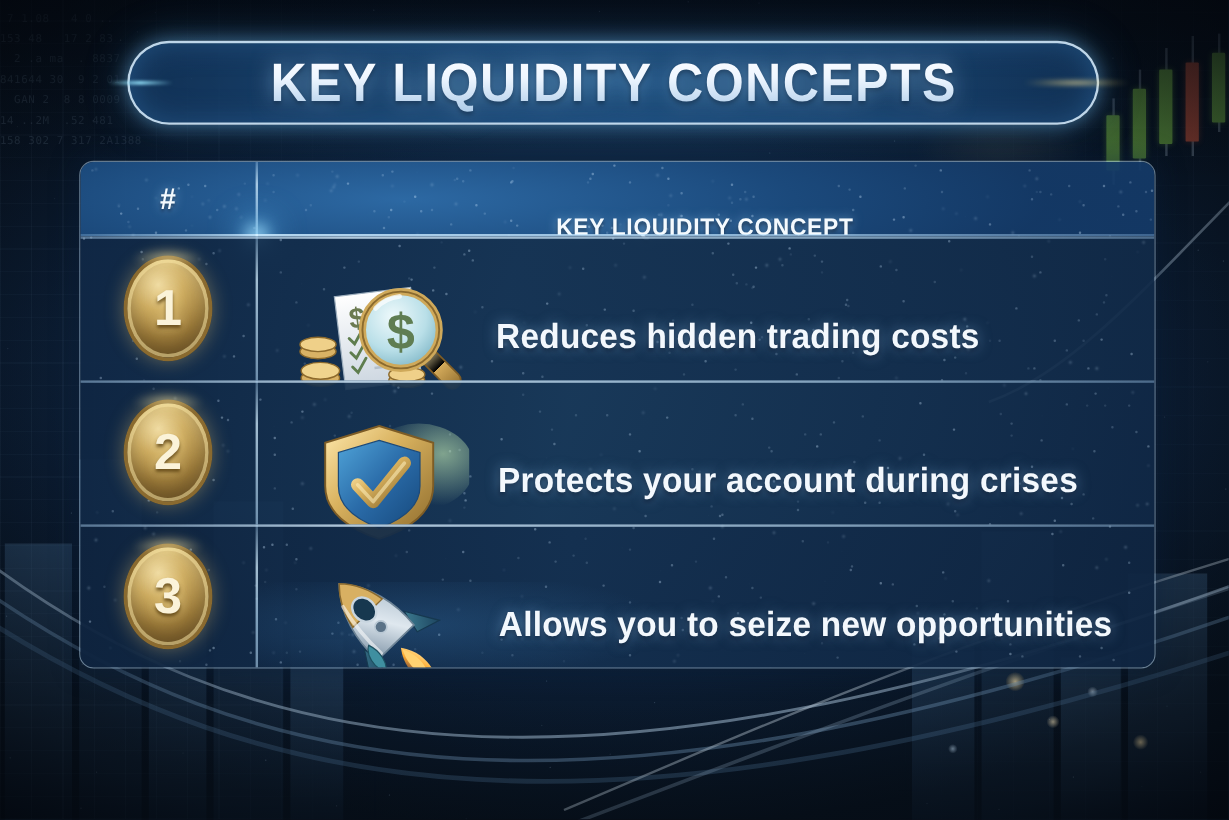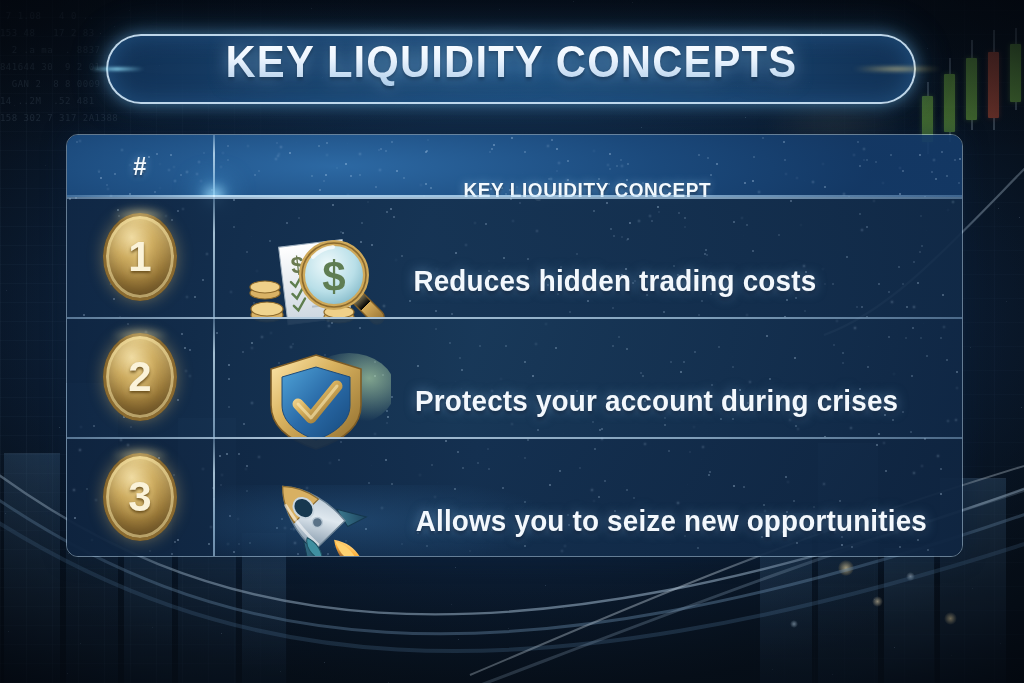--- a/index.html
+++ b/index.html
@@ -109,21 +109,21 @@
     left: 106px; top: 34px;
     width: 810px; height: 70px;
     border-radius: 36px;
     background:
       radial-gradient(ellipse 80% 140% at 50% 50%, rgba(36,96,150,.85) 0%, rgba(22,62,106,.80) 55%, rgba(14,40,72,.72) 100%);
     border: 2px solid rgba(214,238,255,.88);
     box-shadow:
       0 0 16px rgba(120,200,255,.45),
       0 0 38px rgba(70,150,220,.28),
       inset 0 0 26px rgba(60,130,195,.42);
-    display: flex; align-items: flex-start; justify-content: center;
+    display: flex; align-items: center; justify-content: center;
   }
   #title-bar::before {
     content: ""; position: absolute; left: -18px; top: 50%;
     width: 54px; height: 3px; transform: translateY(-50%);
     background: linear-gradient(90deg, transparent, rgba(150,230,255,.95), transparent);
     filter: blur(1.4px);
   }
   #title-bar::after {
     content: ""; position: absolute; right: -26px; top: 50%;
     width: 86px; height: 5px; transform: translateY(-50%);

